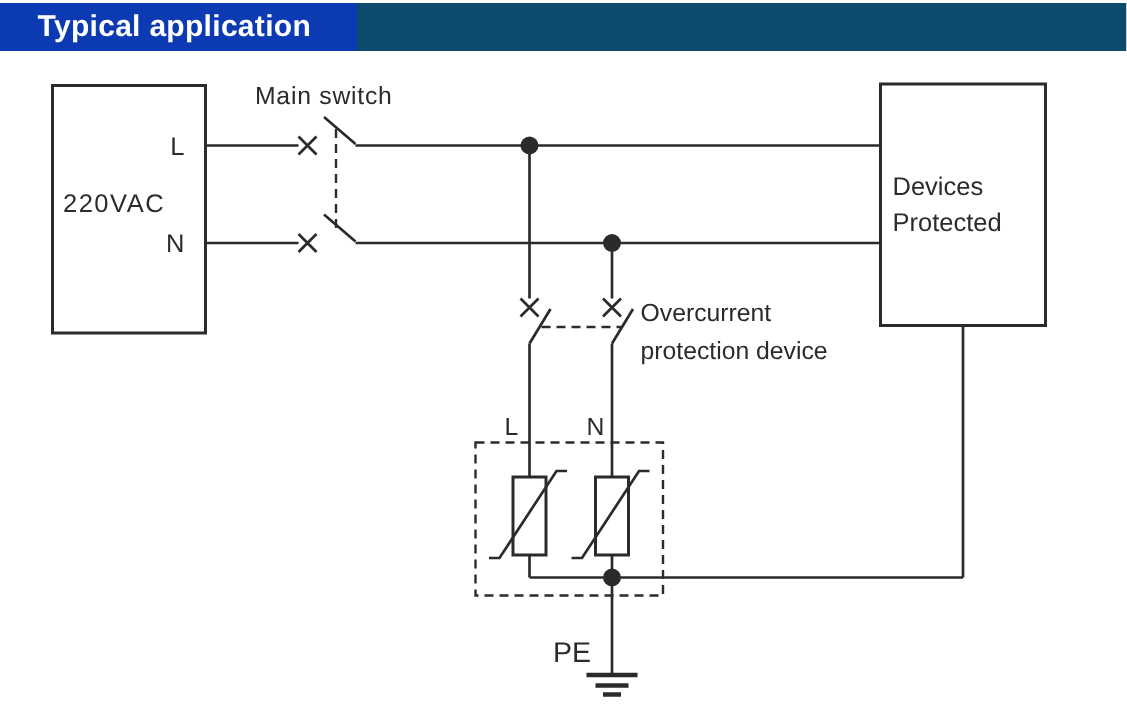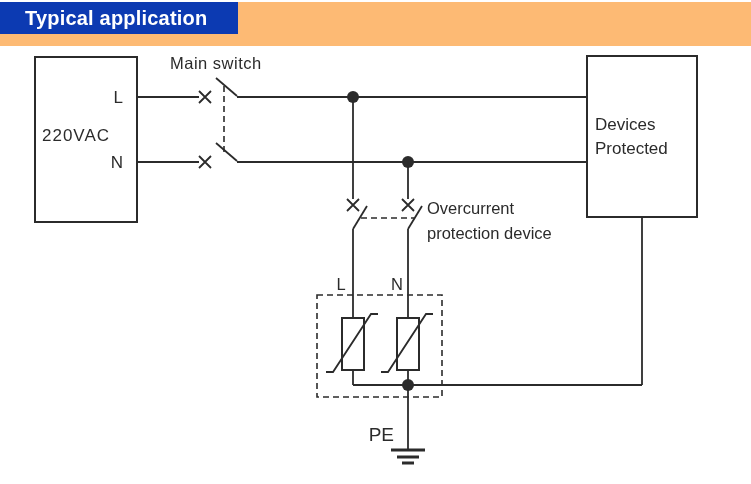--- a/index.html
+++ b/index.html
@@ -4,22 +4,22 @@
 <style>
   html,body{margin:0;padding:0;}
   body{
     width:751px;height:484px;
     background:#ffffff;
     font-family:"Liberation Sans", sans-serif;
     position:relative;
     overflow:hidden;
   }
   .banner{
-    position:absolute;left:0;top:2px;width:751px;height:44px;
-    background:#fdba74;
+    position:absolute;left:0;top:2px;width:751px;height:32px;
+    background:#0c4a6e;
   }
   .banner-dark{
     position:absolute;left:0;top:0;width:238px;height:32px;
     background:#0c3ab2;
     display:flex;align-items:center;
   }
   .banner-title{
     color:#ffffff;font-size:20px;font-weight:bold;
     padding-left:25px;letter-spacing:0.2px;
     white-space:nowrap;

